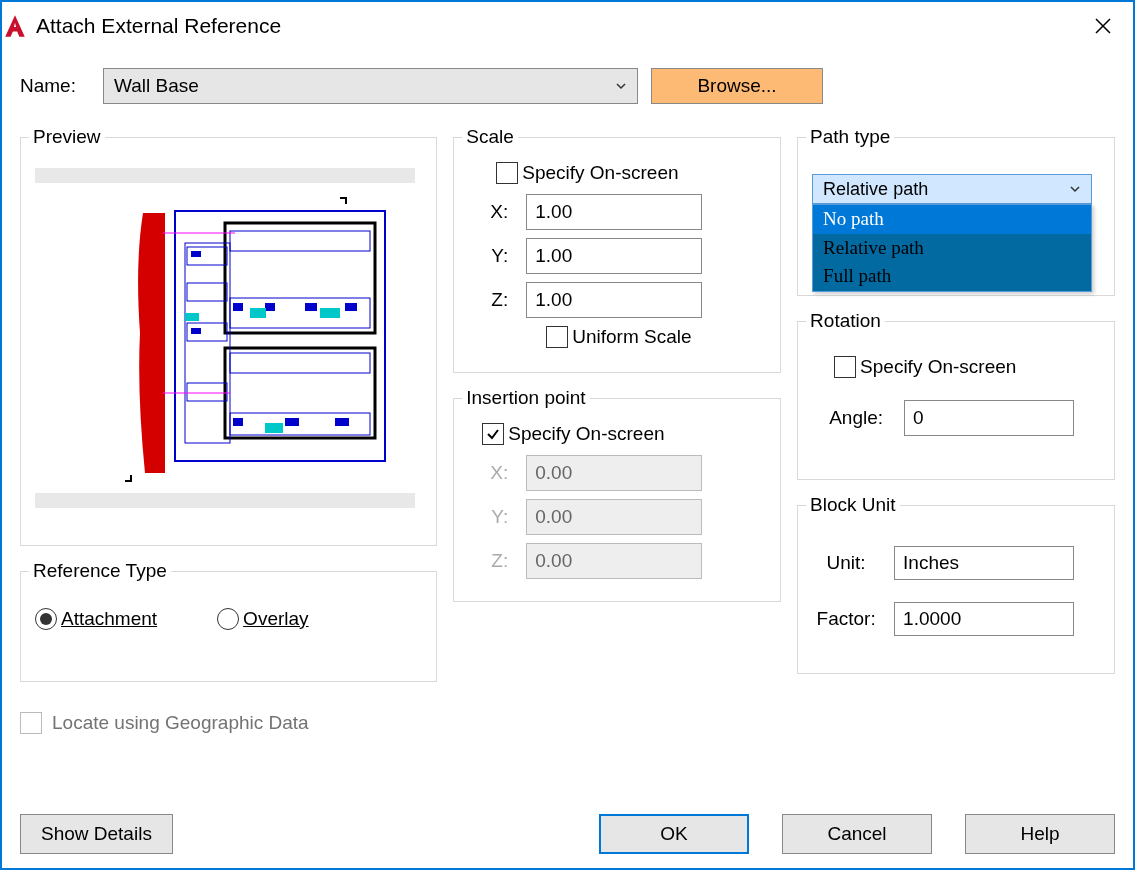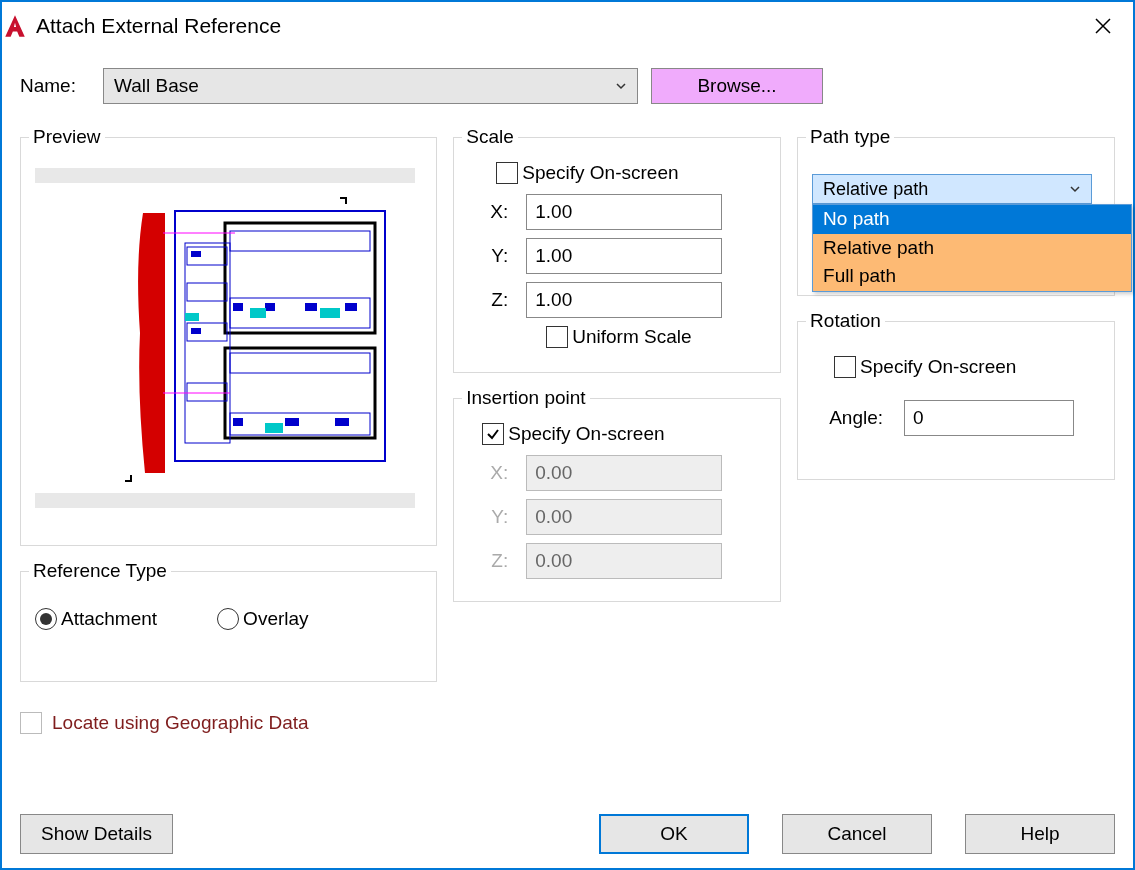--- a/index.html
+++ b/index.html
@@ -55,21 +55,21 @@
     height: 36px;
     background: #e6e6e6;
     border: 1px solid #888;
     display: flex; align-items: center; justify-content: space-between;
     padding: 0 10px;
     font-size: 19px;
   }
   .chevron { width: 12px; height: 12px; }
   .browse-btn {
     width: 172px; height: 36px;
-    background: #f0abfc;
+    background: #fdba74;
     border: 1px solid #888;
     display: flex; align-items: center; justify-content: center;
     font-size: 19px;
   }
   .columns {
     display: flex;
     gap: 16px;
   }
   .col { position: relative; }
   .col1 { width: 420px; }
@@ -115,21 +115,21 @@
   }
   .radio .dot { width: 12px; height: 12px; border-radius: 50%; background: #333; display: none; }
   .radio.checked .dot { display: block; }
   .field-row {
     display: flex; align-items: center; gap: 18px;
     margin: 8px 0 8px 20px;
   }
   .field-row .lbl { width: 20px; font-size: 19px; text-align: right; }
   .field-row .lbl.wide { width: 60px; text-align: center; }
   .field-row input {
-    width: 196px; height: 36px;
+    width: 176px; height: 36px;
     border: 1px solid #888;
     padding: 0 8px;
     font-size: 19px;
     font-family: inherit;
   }
   .field-row input:disabled, .field-row .disabled-field {
     background: #eee;
     color: #666;
     border: 1px solid #bbb;
   }
@@ -137,22 +137,23 @@
   .block-field {
     width: 180px; height: 34px;
     border: 1px solid #888;
     padding: 2px 8px;
     font-size: 19px;
     display: flex; align-items: center;
   }
   .reftype-grp {
     display: flex; gap: 60px;
     margin-top: 12px;
-  }
-  .geo-row { display:flex;align-items:center;gap:10px;margin-top:30px;font-size:19px;color:#7f1d1d;}
+    text-decoration: underline;
+  }
+  .geo-row { display:flex;align-items:center;gap:10px;margin-top:30px;font-size:19px;color:#737373;}
   .buttons-row {
     position: absolute;
     bottom: 14px;
     left: 18px;
     right: 18px;
     display: flex;
     align-items: center;
   }
   .btn {
     height: 40px;
@@ -172,25 +173,26 @@
     width: 280px; height: 30px;
     background: #d0e7ff;
     border: 1px solid #5a9bd8;
     display: flex; align-items: center; justify-content: space-between;
     padding: 0 10px;
     font-size: 18px;
   }
   .dropdown-list {
     position: absolute;
     top: 30px; left: 0;
-    width: 320px;
-    background: #fdba74;
+    width: 280px;
+    background: #0369a1;
     border: 1px solid #5a9bd8;
     box-shadow: 2px 2px 4px rgba(0,0,0,0.2);
     z-index: 10;
+    font-family: Liberation Serif, serif;
   }
   .dropdown-list .opt {
     padding: 1px 10px;
     font-size: 19px;
     line-height: 1.4;
   }
   .dropdown-list .opt.sel { background: #0078d7; color: #fff; }
 </style>
 </head>
 <body>
@@ -366,20 +368,31 @@
           <div class="checkbox-row" style="margin-left:22px;margin-top:10px;">
             <div class="checkbox"></div>
             <span>Specify On-screen</span>
           </div>
           <div class="field-row" style="margin-left:14px;margin-top:22px;">
             <span class="lbl wide">Angle:</span>
             <input style="width: 170px;" value="0">
           </div>
         </fieldset>
 
+        <fieldset style="height:180px;">
+          <legend>Block Unit</legend>
+          <div class="field-row" style="margin-left:4px;margin-top:16px;">
+            <span class="lbl wide">Unit:</span>
+            <div class="block-field">Inches</div>
+          </div>
+          <div class="field-row" style="margin-left:4px;margin-top:22px;">
+            <span class="lbl wide">Factor:</span>
+            <div class="block-field">1.0000</div>
+          </div>
+        </fieldset>
       </div>
 
     </div>
   </div>
 
   <div class="buttons-row">
     <div class="btn">
       <span>Show Details</span>
     </div>
     <div class="right-btns">

